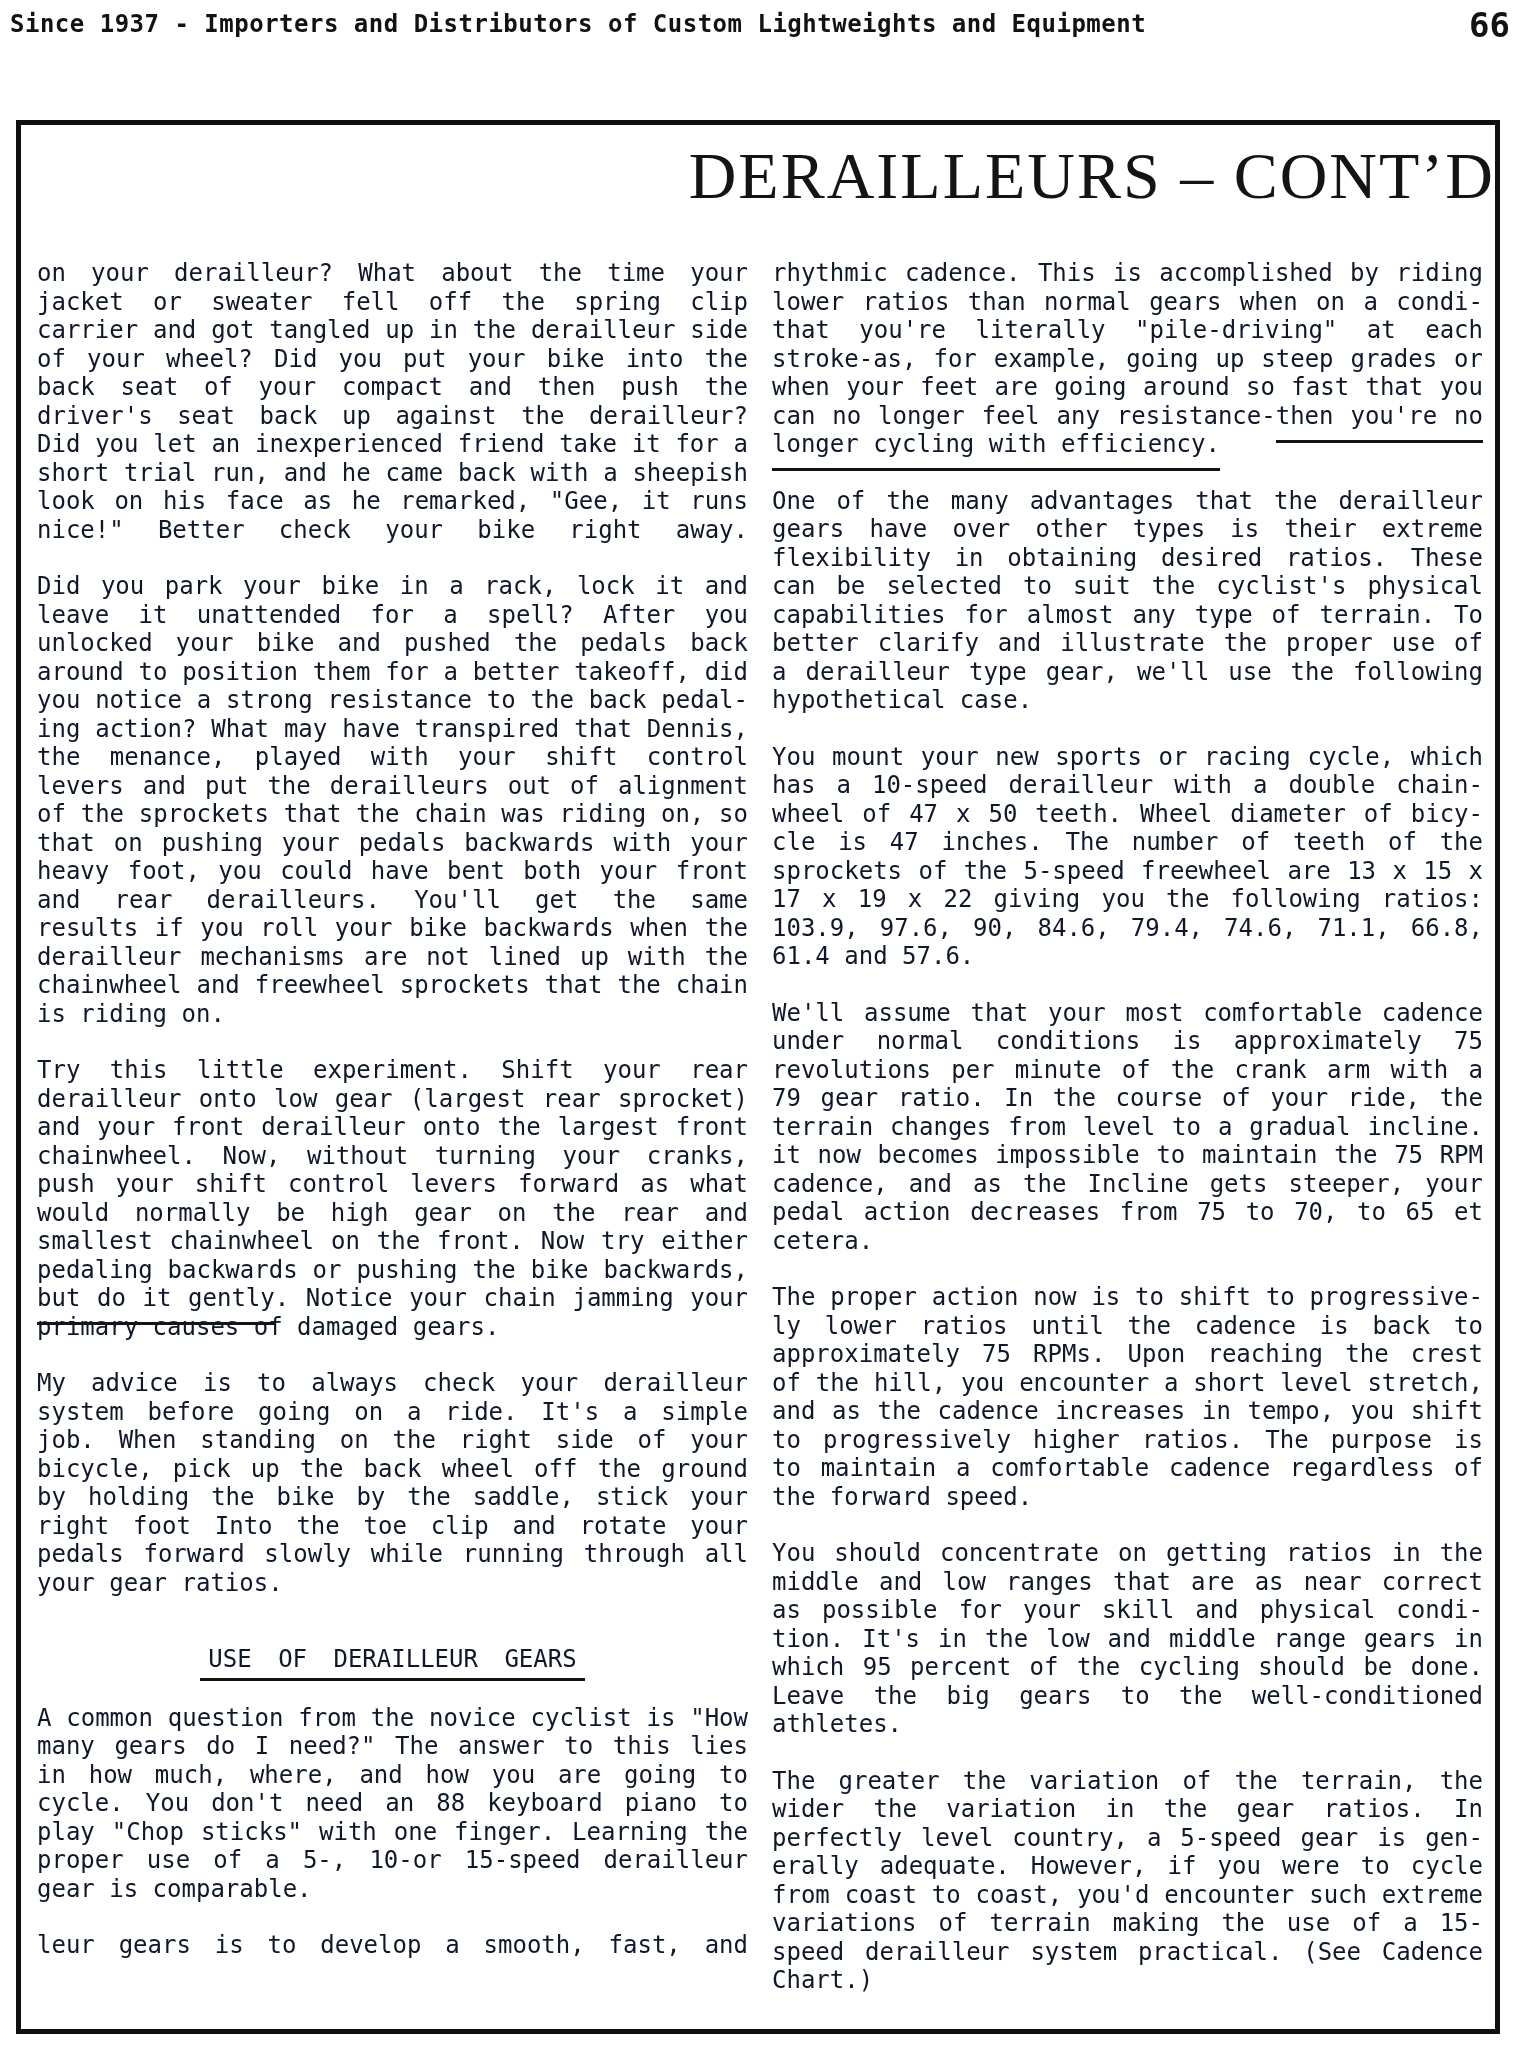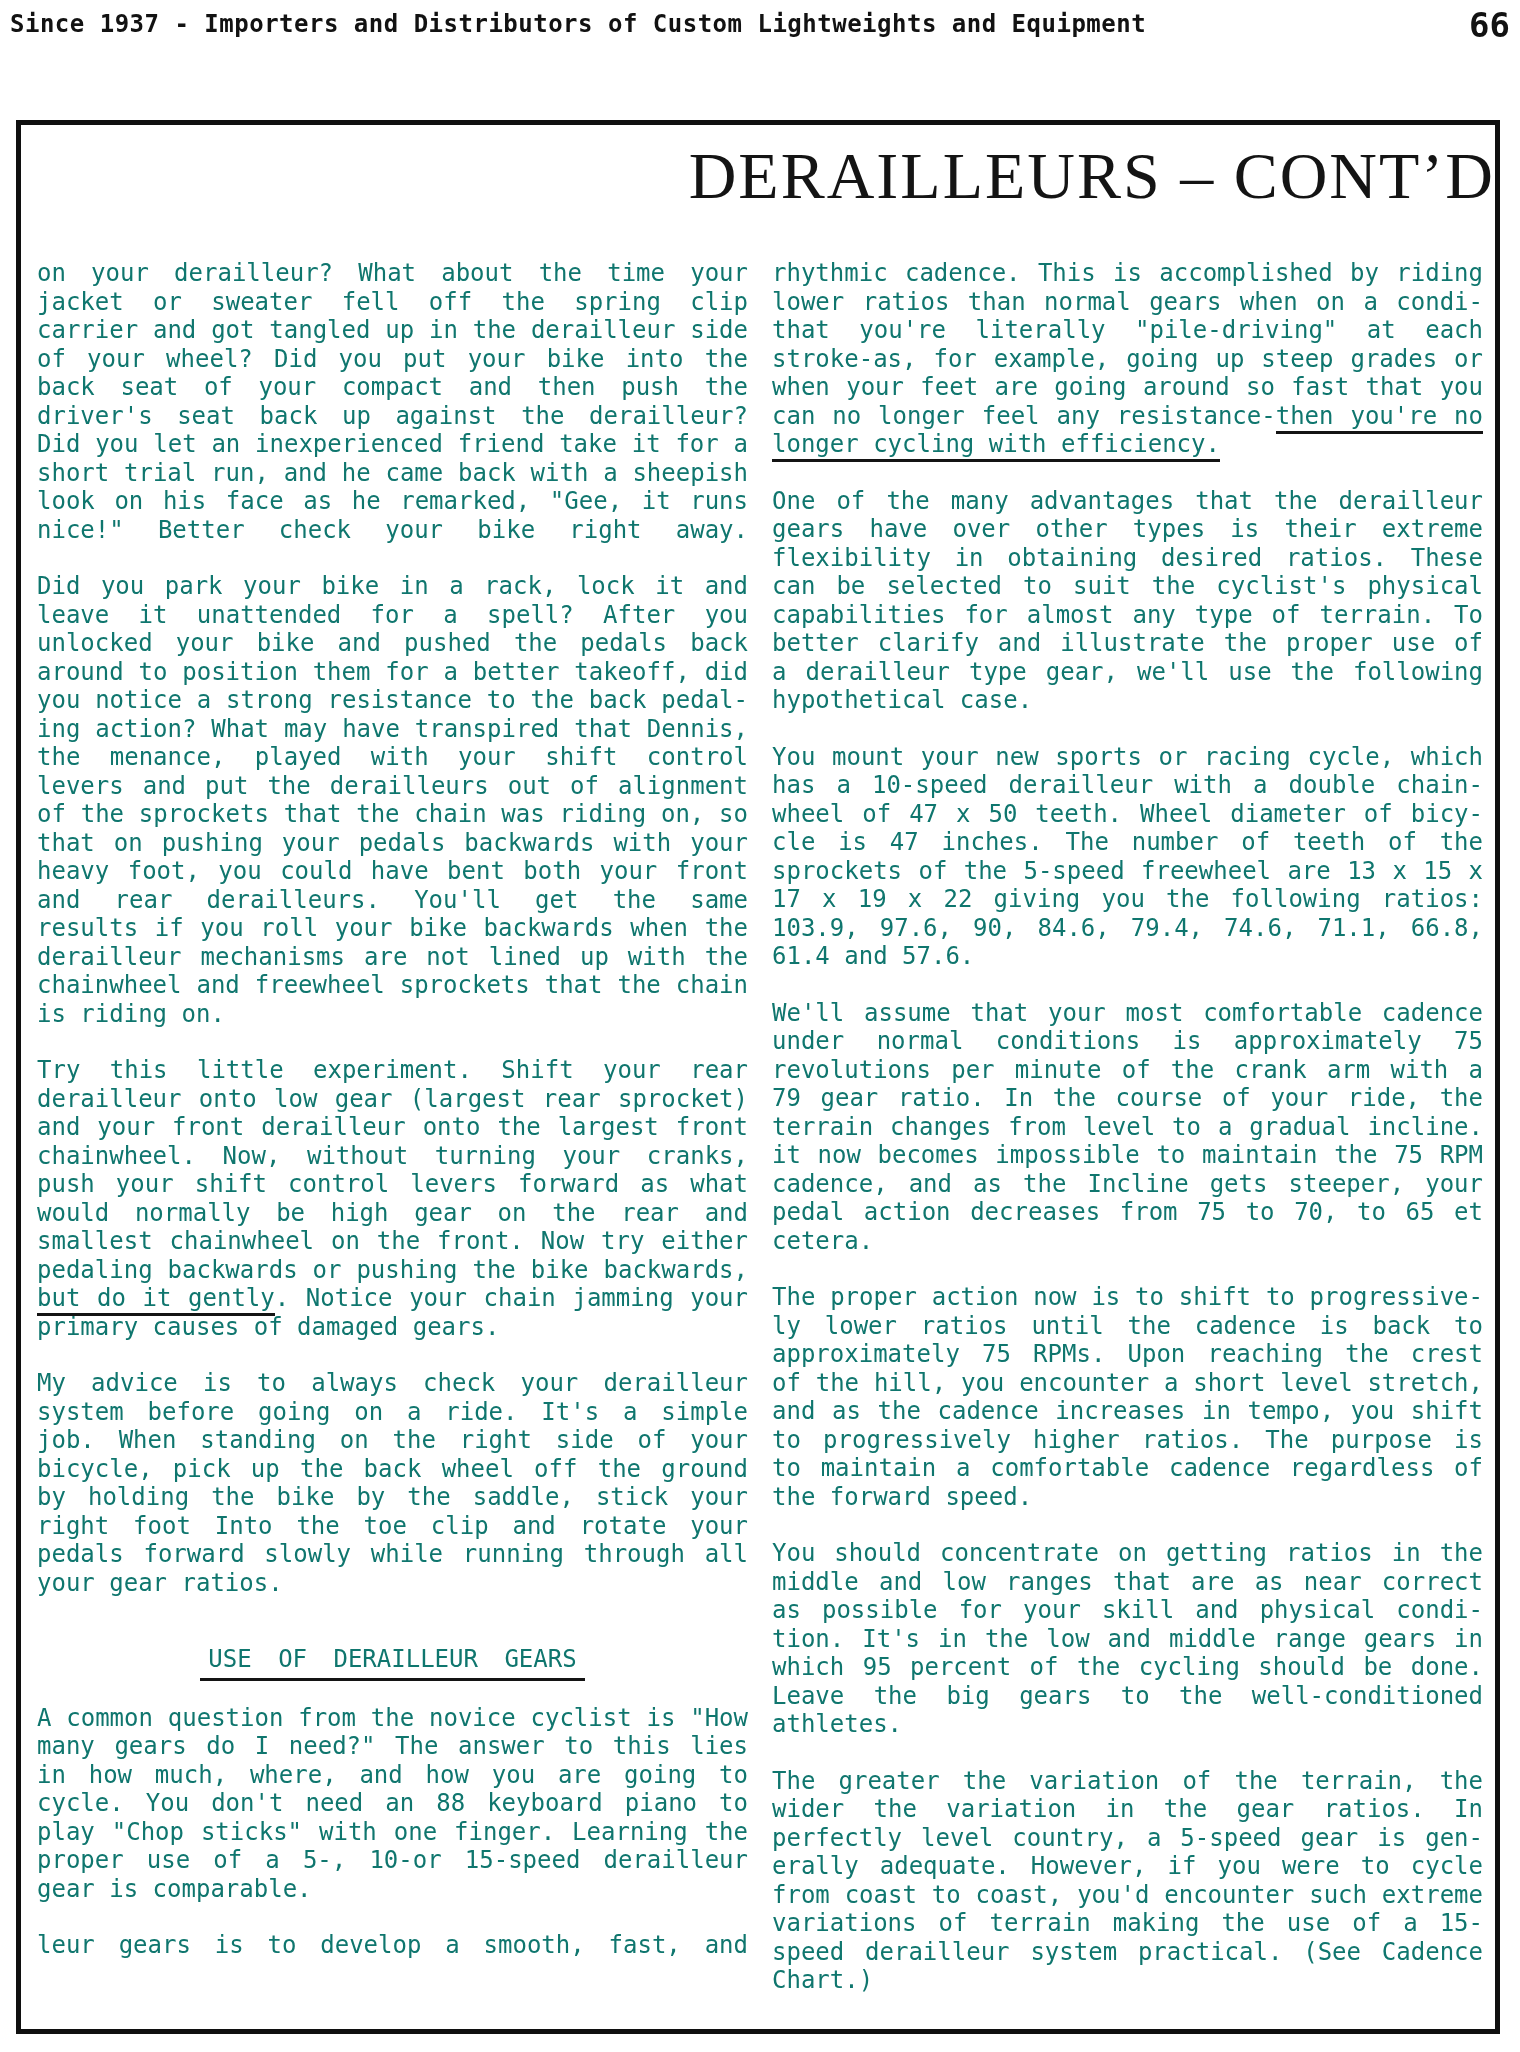--- a/index.html
+++ b/index.html
@@ -37,28 +37,28 @@
     color:#141414;
   }
   .columns {
     display:flex; gap:24px;
     padding:0 12px 0 16px;
     margin-top:46px;
   }
   .col {
     width:711px;
     font:24px/28.5px "DejaVu Sans Mono", monospace;
-    color:#0f766e;
+    color:#0f172a;
   }
   .para { margin:0 0 28px 0; }
   .line { height:28.5px; }
   .line.just { text-align:justify; text-align-last:justify; }
   .ul {
     border-bottom:3px solid #141414;
-    padding-bottom:1px;
+    padding-bottom:10px;
   }
   .sec-heading {
     text-align:center;
     margin:48px 0 30px 0;
     height:28.5px;
   }
   .sec-heading .ul-h {
     border-bottom:3px solid #141414;
     padding:0 8px 5px 8px;
     word-spacing:12px;

